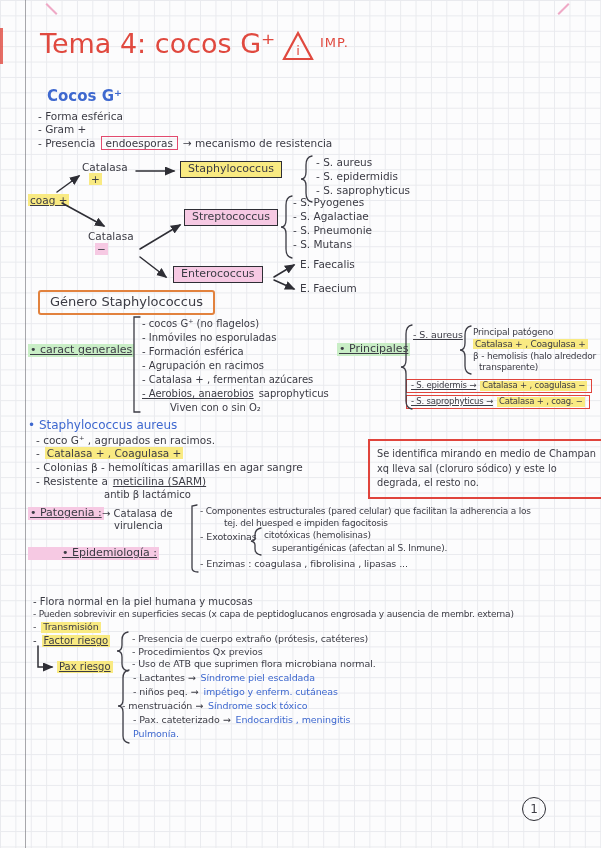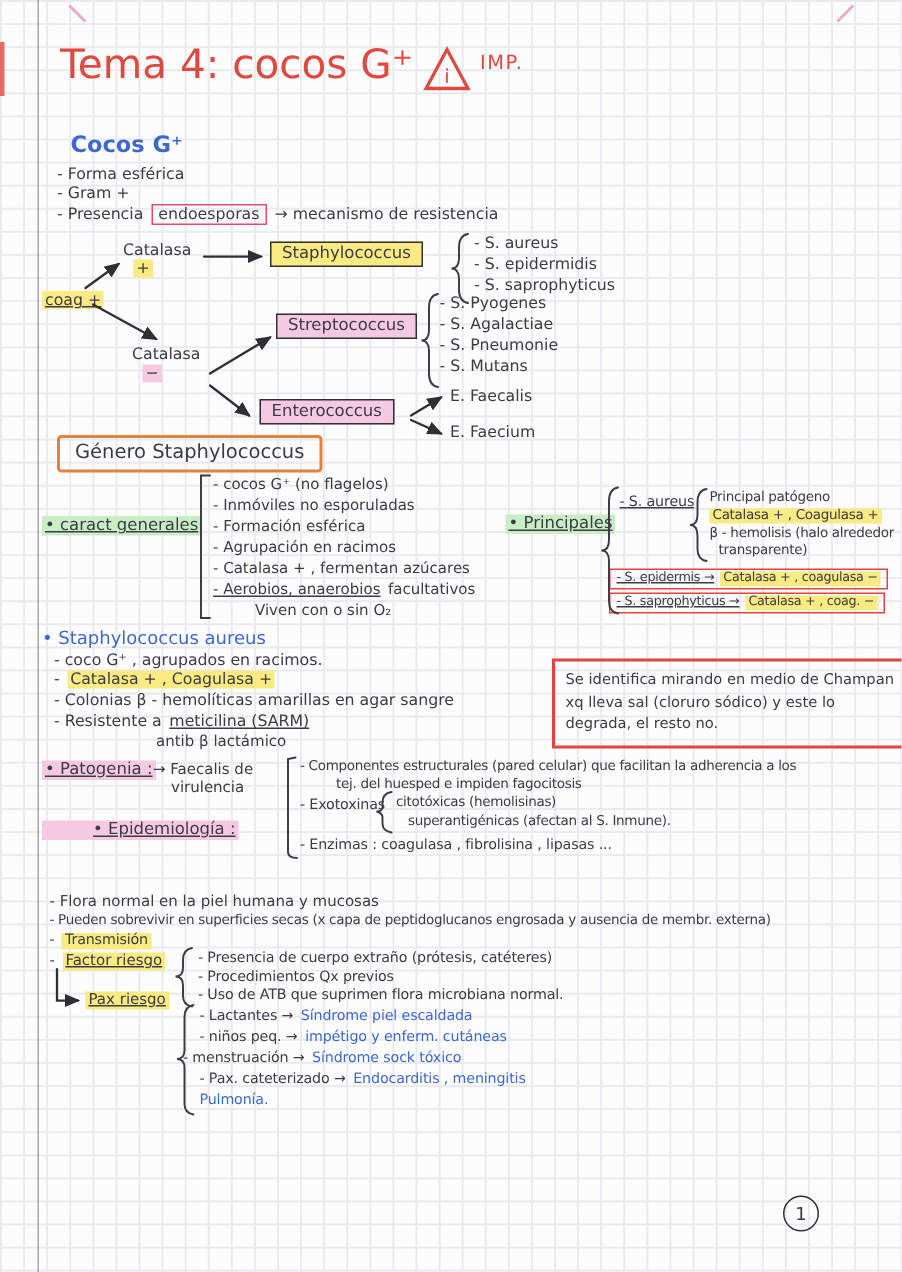--- a/index.html
+++ b/index.html
@@ -96,21 +96,21 @@
 <div class="t fs13 box-orange" style="left:38px;top:290px;">Género Staphylococcus</div>
 
 <div class="t fs11 hl-g u" style="left:28px;top:344px;">• caract generales</div>
 <div class="t fs10" style="left:142px;top:318px;">- cocos G⁺ (no flagelos)</div>
 <div class="t fs10" style="left:142px;top:332px;">- Inmóviles no esporuladas</div>
 <div class="t fs10" style="left:142px;top:346px;">- Formación esférica</div>
 <div class="t fs10" style="left:142px;top:360px;">- Agrupación en racimos</div>
 <div class="t fs10" style="left:142px;top:374px;">- Catalasa + , fermentan azúcares</div>
 <div class="t fs10 row" style="left:142px;top:388px;">
   <span class="u">- Aerobios, anaerobios</span>
-  <span>facultativos</span>
+  <span>saprophyticus</span>
 </div>
 <div class="t fs10" style="left:170px;top:402px;">Viven con o sin O₂</div>
 
 <div class="t fs11 hl-g u" style="left:337px;top:343px;">• Principales</div>
 <div class="t fs95 u" style="left:413px;top:330px;">- S. aureus</div>
 <div class="t fs9" style="left:473px;top:327px;">Principal patógeno</div>
 <div class="t fs9 hl-y" style="left:473px;top:339px;">Catalasa + , Coagulasa +</div>
 <div class="t fs9" style="left:473px;top:351px;">β - hemolisis (halo alrededor</div>
 <div class="t fs9" style="left:479px;top:362px;">transparente)</div>
 <div class="t fs8 box-red" style="left:406px;top:379px;">
@@ -131,21 +131,21 @@
 <div class="t fs105" style="left:36px;top:461px;">- Colonias β - hemolíticas amarillas en agar sangre</div>
 <div class="t fs105 row" style="left:36px;top:475px;">
   <span>- Resistente a</span>
   <span class="u">meticilina (SARM)</span>
 </div>
 <div class="t fs10" style="left:104px;top:489px;">antib β lactámico</div>
 
 <div class="note-box">Se identifica mirando en medio de Champan xq lleva sal (cloruro sódico) y este lo degrada, el resto no.</div>
 
 <div class="t fs11 hl-p u" style="left:28px;top:507px;">• Patogenia :</div>
-<div class="t fs10" style="left:102px;top:508px;">→ Faecalis de</div>
+<div class="t fs10" style="left:102px;top:508px;">→ Catalasa de</div>
 <div class="t fs10" style="left:114px;top:520px;">virulencia</div>
 <div class="t fs9" style="left:200px;top:506px;">- Componentes estructurales (pared celular) que facilitan la adherencia a los</div>
 <div class="t fs9" style="left:208px;top:518px;padding-left:16px;">tej. del huesped e impiden fagocitosis</div>
 <div class="t fs95" style="left:200px;top:532px;">- Exotoxinas</div>
 <div class="t fs9" style="left:264px;top:530px;">citotóxicas (hemolisinas)</div>
 <div class="t fs9" style="left:272px;top:543px;">superantigénicas (afectan al S. Inmune).</div>
 <div class="t fs95" style="left:200px;top:559px;">- Enzimas : coagulasa , fibrolisina , lipasas ...</div>
 
 <div class="t fs11 hl-p u" style="left:28px;top:547px;padding-left:34px;">• Epidemiología :</div>
 <div class="t fs10" style="left:33px;top:596px;">- Flora normal en la piel humana y mucosas</div>

